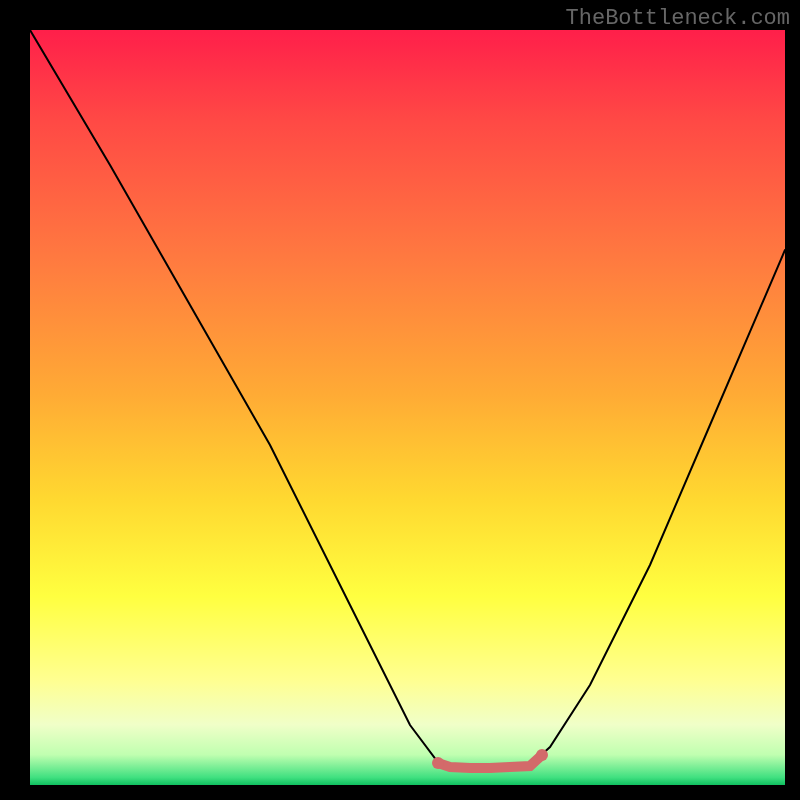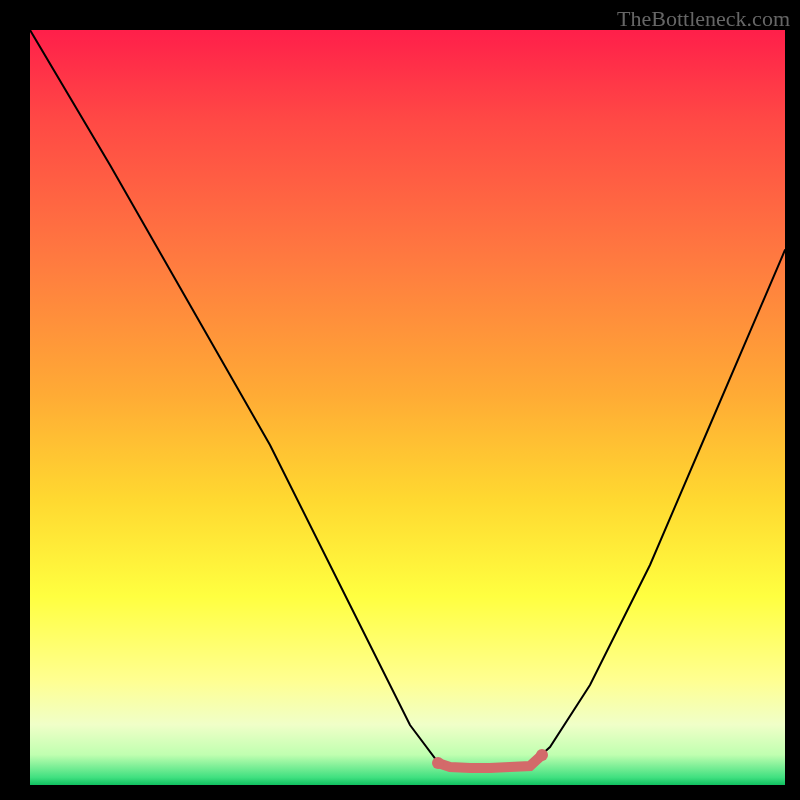--- a/index.html
+++ b/index.html
@@ -9,21 +9,21 @@
     width: 800px;
     height: 800px;
     position: relative;
     overflow: hidden;
   }
   .watermark {
     position: absolute;
     top: 6px;
     right: 10px;
     color: #666;
-    font-family: Liberation Serif, serif;
+    font-family: Liberation Mono, monospace;
     font-size: 22px;
     z-index: 10;
   }
   .plot-area {
     position: absolute;
     left: 30px;
     top: 30px;
     width: 755px;
     height: 755px;
     overflow: hidden;

